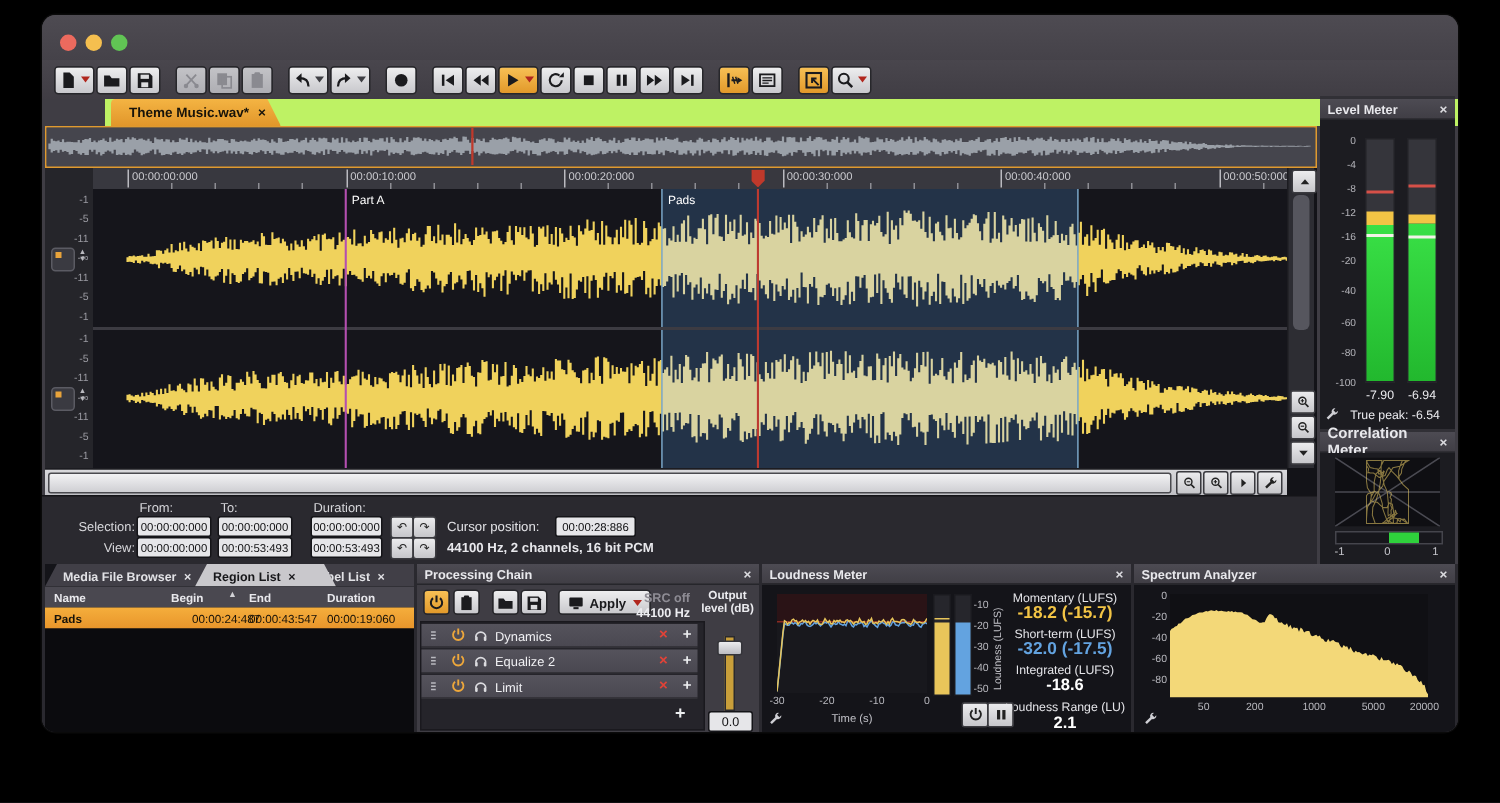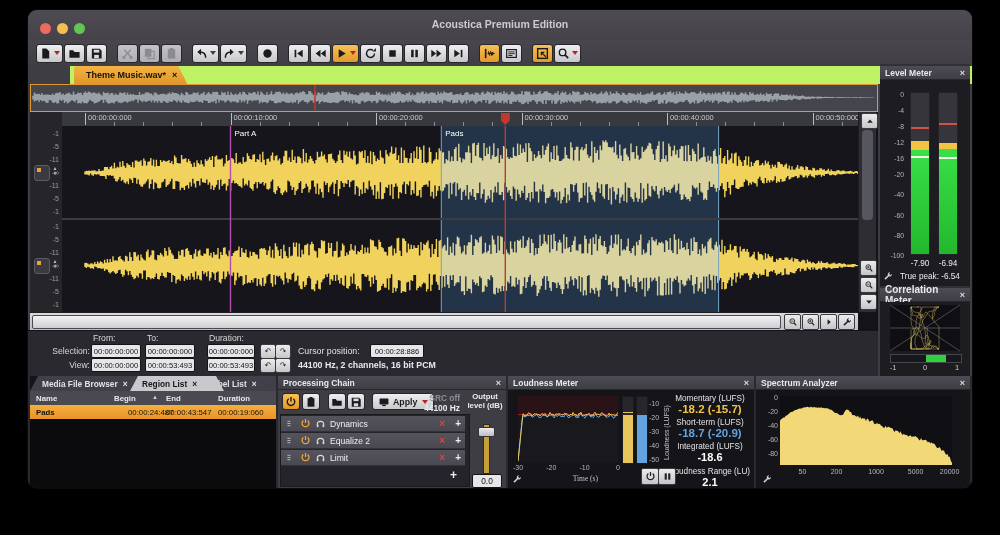--- a/index.html
+++ b/index.html
@@ -82,21 +82,20 @@
   svg{display:block;}
 </style>
 </head>
 <body>
 
 <div id="window">
   <div id="titlebar" class="abs">
     <span class="dot" style="left:12px;background:#ec6a5e"></span>
     <span class="dot" style="left:29px;background:#f5bf4f"></span>
     <span class="dot" style="left:46px;background:#61c454"></span>
-    <div id="title" class="abs">Acoustica Premium Edition</div>
   </div>
 
   <div id="toolbar" class="abs">
       <div class="tgroup">
         <span class="tbtn">
           <svg viewBox="0 0 14 14" width="13" height="13">
             <path d="M3.5 1.5h4.5L11 4.5v8H3.5z" fill="currentColor"></path>
           </svg>
           <span class="drop"></span>
         </span>
@@ -627,39 +626,39 @@
           <rect x="0" y="0" width="100" height="66" fill="#18181d"></rect>
           <rect x="0" y="0" width="100" height="18.5" fill="#2a1316"></rect>
           <line x1="0" y1="18.5" x2="100" y2="18.5" stroke="#8a2a22" stroke-width="1"></line>
           <polyline points="0,65.0 1,56.0 2,46.2 3,36.4 4,26.6 5,19.5 6,20.4 7,20.8 8,20.8 9,19.4 10,19.2 11,20.0 12,19.1 13,19.8 14,21.0 15,21.2 16,19.7 17,19.9 18,18.6 19,18.6 20,20.6 21,21.4 22,21.7 23,21.1 24,20.3 25,19.0 26,19.8 27,19.1 28,20.1 29,21.2 30,20.2 31,19.6 32,18.8 33,19.4 34,18.8 35,20.5 36,21.9 37,20.5 38,19.5 39,20.3 40,20.0 41,18.3 42,19.9 43,20.3 44,20.9 45,20.1 46,21.1 47,18.4 48,18.1 49,19.5 50,21.3 51,22.0 52,20.3 53,20.6 54,19.6 55,19.6 56,19.0 57,19.2 58,21.7 59,20.8 60,22.0 61,20.1 62,18.8 63,17.7 64,19.6 65,20.4 66,21.4 67,22.2 68,19.8 69,19.7 70,18.3 71,19.6 72,19.8 73,21.2 74,20.3 75,21.6 76,20.8 77,18.7 78,18.6 79,20.5 80,20.8 81,21.4 82,19.8 83,19.3 84,19.0 85,19.1 86,18.2 87,19.9 88,21.1 89,21.6 90,20.5 91,20.8 92,18.0 93,19.5 94,20.0 95,21.6 96,22.2 97,20.2 98,19.8 99,19.1 100,19.9 " fill="none" stroke="#63a3e0" stroke-width="1"></polyline>
           <polyline points="0,65.0 1,55.7 2,45.5 3,35.4 4,25.2 5,17.8 6,18.5 7,20.3 8,18.9 9,19.4 10,17.3 11,16.8 12,18.0 13,17.8 14,20.2 15,18.8 16,18.2 17,17.4 18,18.6 19,17.7 20,19.0 21,18.3 22,20.1 23,18.5 24,17.6 25,18.1 26,18.7 27,17.4 28,19.8 29,20.2 30,20.3 31,18.6 32,16.5 33,18.0 34,18.9 35,17.8 36,19.9 37,19.8 38,17.7 39,18.6 40,17.7 41,18.3 42,17.4 43,18.6 44,18.6 45,19.2 46,17.6 47,17.2 48,18.3 49,17.6 50,18.7 51,20.0 52,18.8 53,18.4 54,19.1 55,16.3 56,18.1 57,18.9 58,18.4 59,20.2 60,19.9 61,17.3 62,18.0 63,16.2 64,19.4 65,19.5 66,18.9 67,19.8 68,18.1 69,18.7 70,18.4 71,17.2 72,18.7 73,20.1 74,18.4 75,20.0 76,17.4 77,16.2 78,18.1 79,18.3 80,18.3 81,18.7 82,19.0 83,17.2 84,17.0 85,17.3 86,19.0 87,19.4 88,19.5 89,20.3 90,19.3 91,17.1 92,18.3 93,18.8 94,19.0 95,18.6 96,19.2 97,19.3 98,19.1 99,18.0 100,16.3 " fill="none" stroke="#e8c55a" stroke-width="1"></polyline>
         </svg>
         <span class="tick" style="left: 2px; top: 88px; width: 16px; text-align: center;">-30</span>
         <span class="tick" style="left: 35.3px; top: 88px; width: 16px; text-align: center;">-20</span>
         <span class="tick" style="left: 68.6px; top: 88px; width: 16px; text-align: center;">-10</span>
         <span class="tick" style="left: 101.9px; top: 88px; width: 16px; text-align: center;">0</span>
-        <span style="position: absolute; left: 30px; top: 98px; width: 60px; text-align: right; font-size: 7.5px; color: rgb(194, 194, 200); font-family: Liberation Serif, serif;">Time (s)</span>
+        <span style="position: absolute; left: 30px; top: 98px; width: 60px; text-align: center; font-size: 7.5px; color: rgb(194, 194, 200);">Time (s)</span>
         <div style="position: absolute; left: 114px; top: 20px; width: 10px; height: 66px; background: rgb(38, 38, 44); border: 1px solid rgb(26, 26, 31);">
           <div style="position: absolute; inset: 18.48px 0px 0px; background: rgb(232, 197, 90);"></div>
           <div style="position: absolute; left: 0px; right: 0px; top: 14.98px; height: 1.5px; background: rgb(232, 197, 90);"></div>
         </div>
         <div style="position: absolute; left: 128px; top: 20px; width: 10px; height: 66px; background: rgb(38, 38, 44); border: 1px solid rgb(26, 26, 31);">
           <div style="position: absolute; inset: 19.18px 0px 0px; background: rgb(99, 163, 224);"></div>
           <div style="position: absolute; left: 0px; right: 0px; top: 17.5px; height: 1.5px; background: rgb(99, 163, 224);"></div>
         </div>
         <span class="tick" style="left: 141px; top: 23.5px;">-10</span>
         <span class="tick" style="left: 141px; top: 37.5px;">-20</span>
         <span class="tick" style="left: 141px; top: 51.5px;">-30</span>
         <span class="tick" style="left: 141px; top: 65.5px;">-40</span>
         <span class="tick" style="left: 141px; top: 79.5px;">-50</span>
         <span style="position: absolute; top: 53px; font-size: 7px; color: rgb(194, 194, 200); transform: rotate(-90deg); transform-origin: center center; width: 60px; text-align: center; left: 128px;">Loudness (LUFS)</span>
         <span class="lmtext" style="left: 160px; width: 84px; top: 18px; font-size: 8.2px; color: rgb(228, 228, 232);">Momentary (LUFS)</span>
         <span class="lmtext" style="left: 160px; width: 84px; top: 27px; font-size: 11.5px; font-weight: bold; color: rgb(242, 196, 69);">-18.2 (-15.7)</span>
         <span class="lmtext" style="left: 160px; width: 84px; top: 42px; font-size: 8.2px; color: rgb(228, 228, 232);">Short-term (LUFS)</span>
-        <span class="lmtext" style="left: 160px; width: 84px; top: 51px; font-size: 11.5px; font-weight: bold; color: rgb(99, 163, 224);">-18.7 (-20.9)</span>
+        <span class="lmtext" style="left: 160px; width: 84px; top: 51px; font-size: 11.5px; font-weight: bold; color: rgb(99, 163, 224);">-32.0 (-17.5)</span>
         <span class="lmtext" style="left: 160px; width: 84px; top: 66px; font-size: 8.2px; color: rgb(228, 228, 232);">Integrated (LUFS)</span>
         <span class="lmtext" style="left: 160px; width: 84px; top: 75px; font-size: 11px; font-weight: bold; color: rgb(255, 255, 255);">-18.6</span>
         <span class="lmtext" style="left: 160px; width: 84px; top: 91px; font-size: 8.2px; color: rgb(228, 228, 232);">Loudness Range (LU)</span>
         <span class="lmtext" style="left: 160px; width: 84px; top: 100px; font-size: 11px; font-weight: bold; color: rgb(255, 255, 255);">2.1</span>
         <span class="mbtn" style="position: absolute; left: 132px; top: 92px; width: 16px; height: 15px;">
           <svg viewBox="0 0 14 14" width="11" height="11">
             <path d="M7 1.2v5.2" stroke="currentColor" stroke-width="1.6"></path>
             <path d="M4.3 3.2a4.4 4.4 0 1 0 5.4 0" fill="none" stroke="currentColor" stroke-width="1.6"></path>
           </svg>
         </span>

